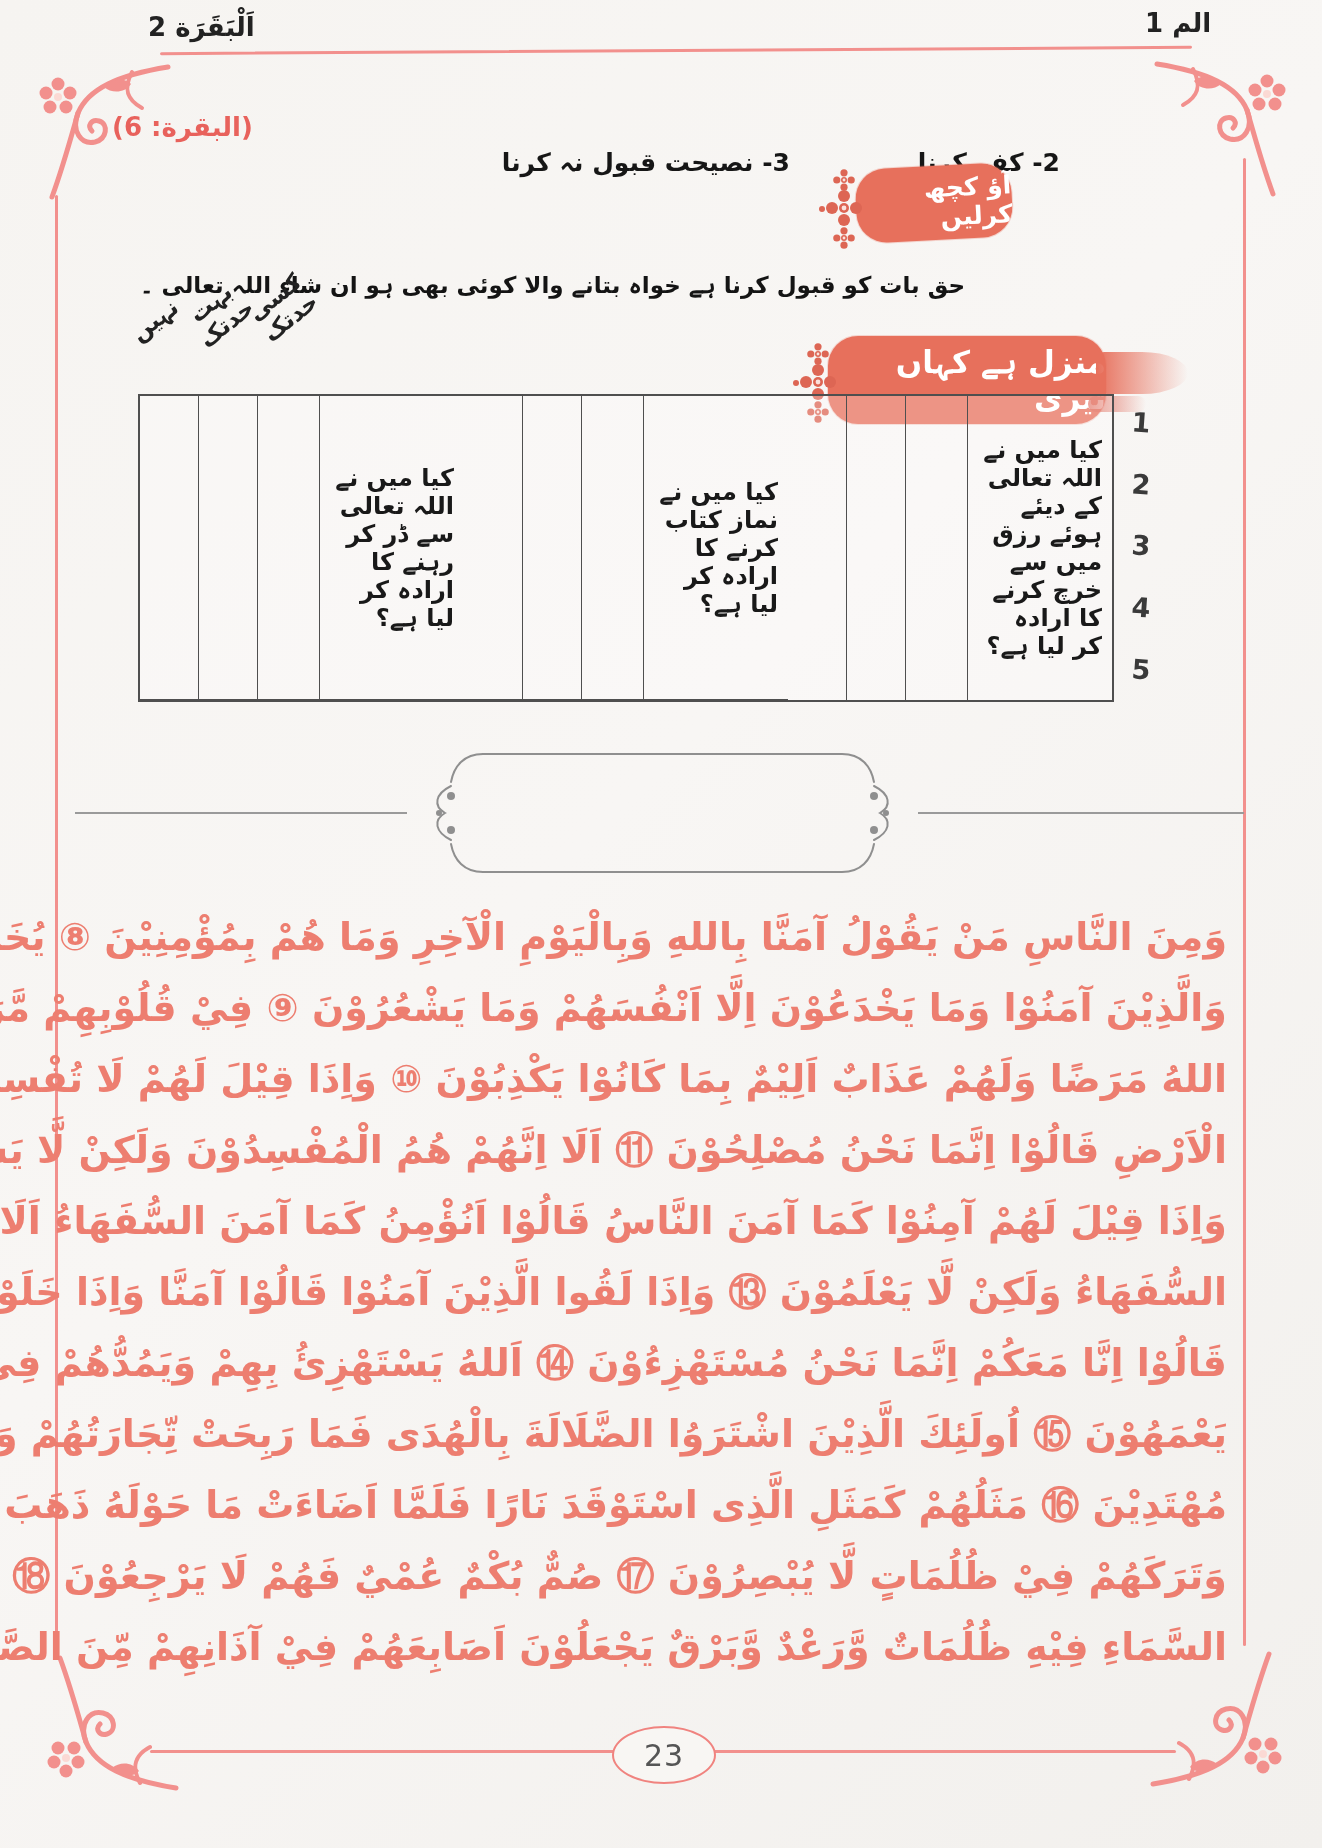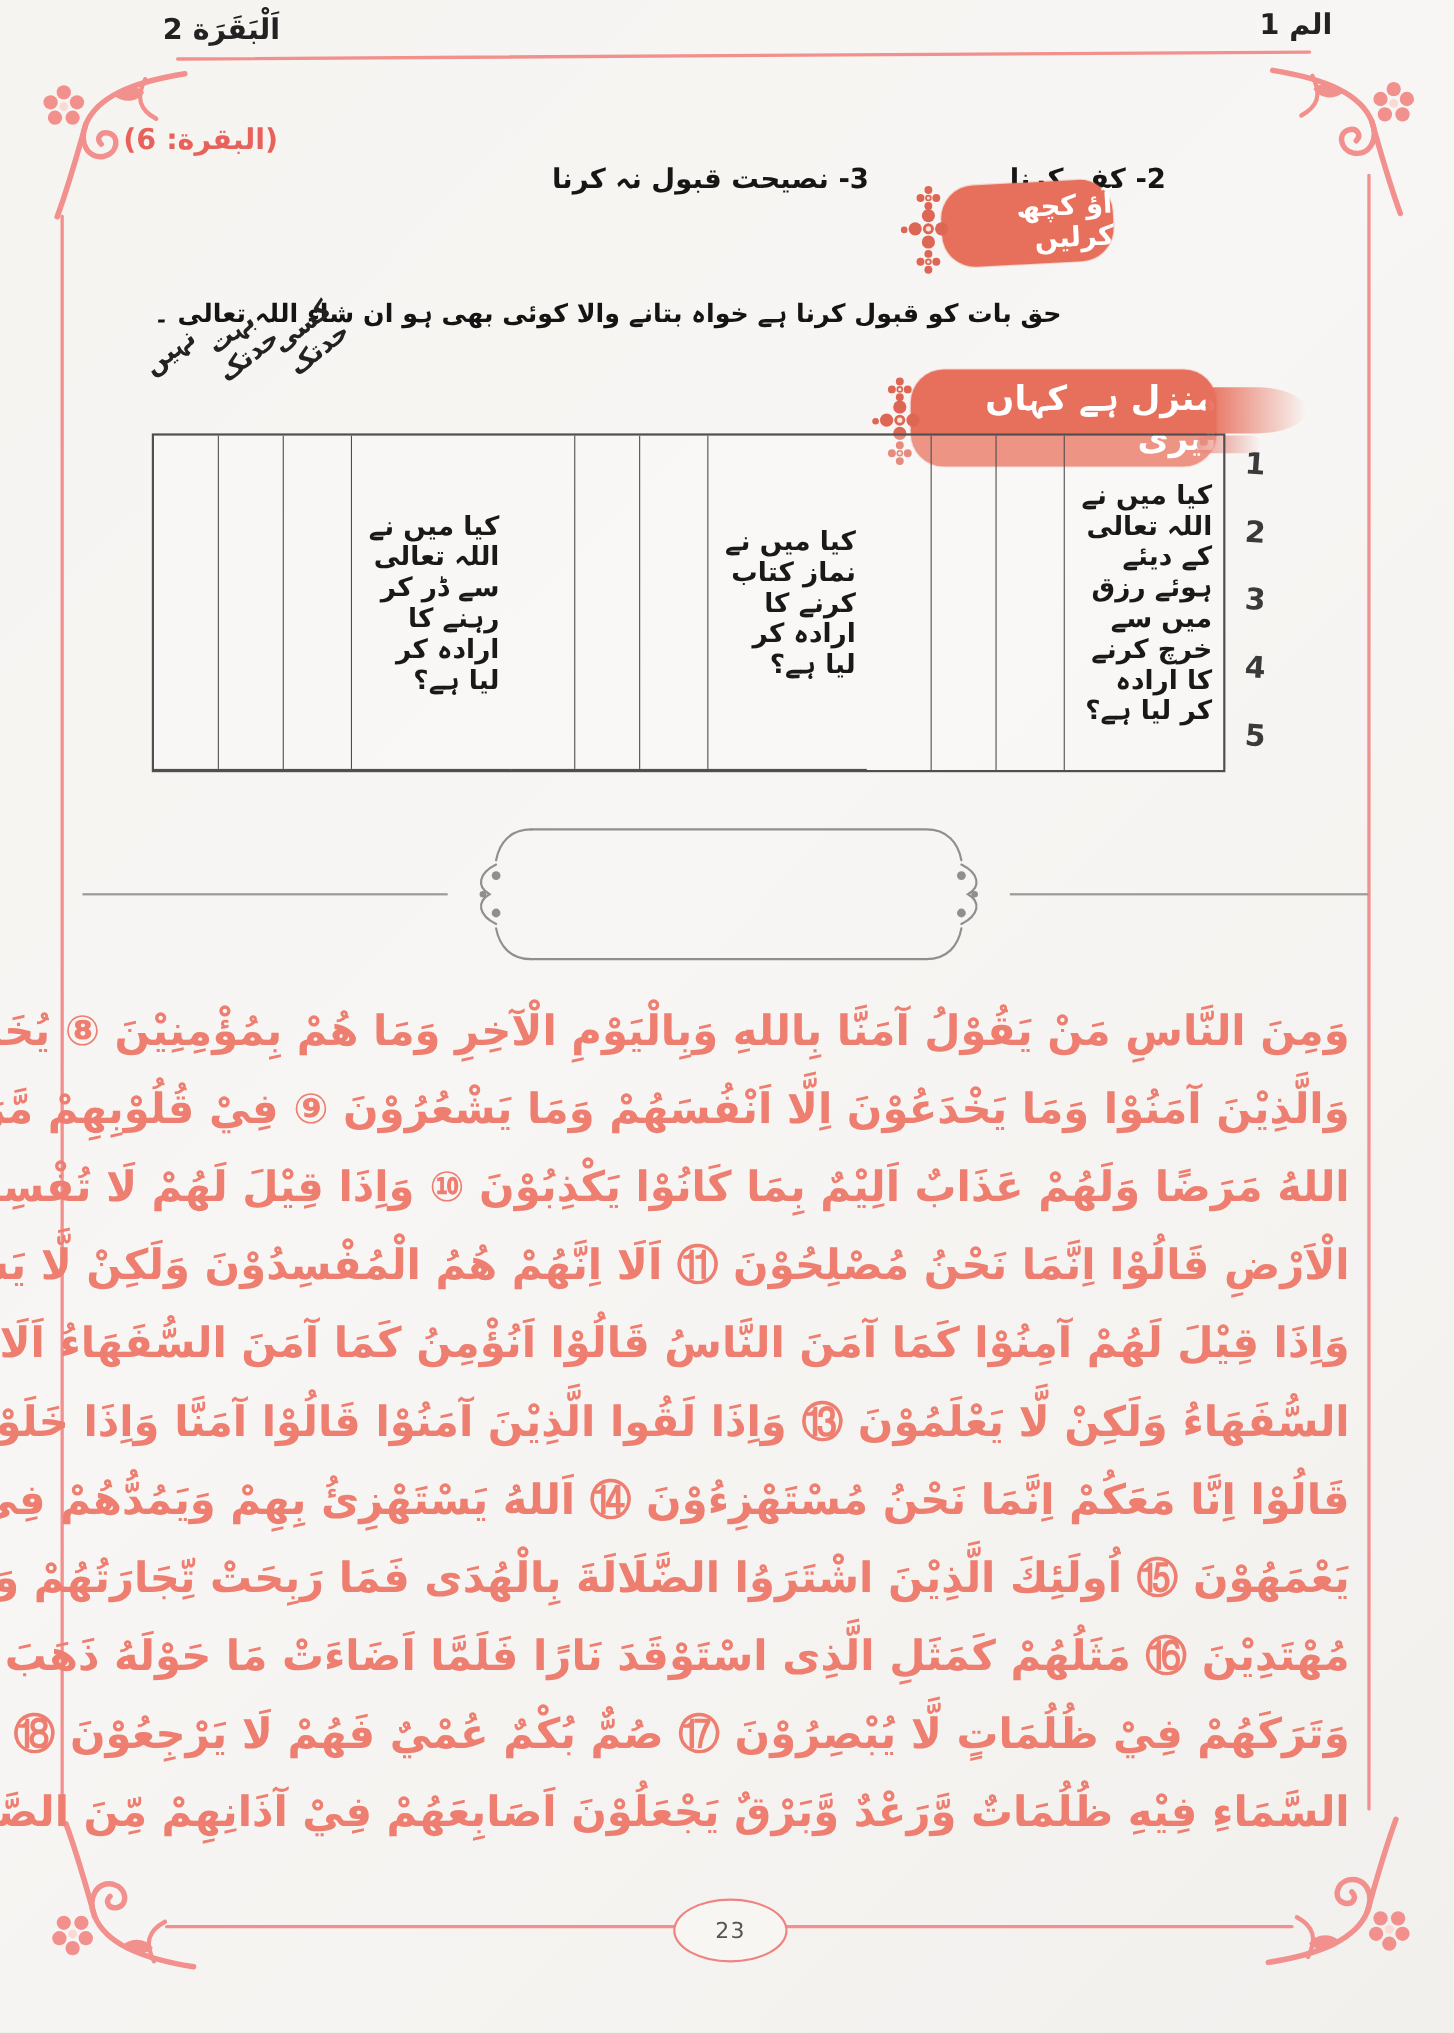--- a/index.html
+++ b/index.html
@@ -20,21 +20,21 @@
   .corner.tr{transform:scaleX(-1);}
   .corner.bl{transform:scaleY(-1);}
   .corner.br{transform:scale(-1,-1);}
   .vline{position:absolute;width:3px;background:#f2908d;border-radius:2px;}
   .hline{position:absolute;height:3px;background:#f2908d;border-radius:2px;}
   .oval{
     position:absolute;border:2.5px solid #f0837f;border-radius:50%;
     background:#f8f6f3;display:flex;align-items:center;justify-content:center;
   }
   .hdr-oval{left:558px;top:22px;width:208px;height:58px;font-size:24px;font-weight:bold;color:#1c1c1c;}
-  .ftr-oval{left:612px;top:1726px;width:100px;height:54px;font-size:20px;color:#555;letter-spacing:1px;}
+  .ftr-oval{left:612px;top:1726px;width:100px;height:54px;font-size:30px;color:#555;letter-spacing:1px;}
   .hdr-txt{position:absolute;font-size:26px;color:#222;font-weight:bold;white-space:nowrap;}
   .intro-item{position:absolute;font-size:25px;font-weight:bold;color:#161616;white-space:nowrap;direction:rtl;}
   .reference{position:absolute;left:112px;top:112px;font-size:26px;font-weight:bold;color:#e8625c;direction:rtl;white-space:nowrap;}
   .banner{
     position:absolute;background:#e7705c;border-radius:30px;
     display:flex;align-items:center;justify-content:center;
     color:#fff;font-weight:bold;direction:rtl;
     box-shadow:0 0 0 1px rgba(231,112,92,.25);
   }
   .banner1{left:856px;top:166px;width:156px;height:74px;font-size:25px;transform:rotate(-3deg);}

